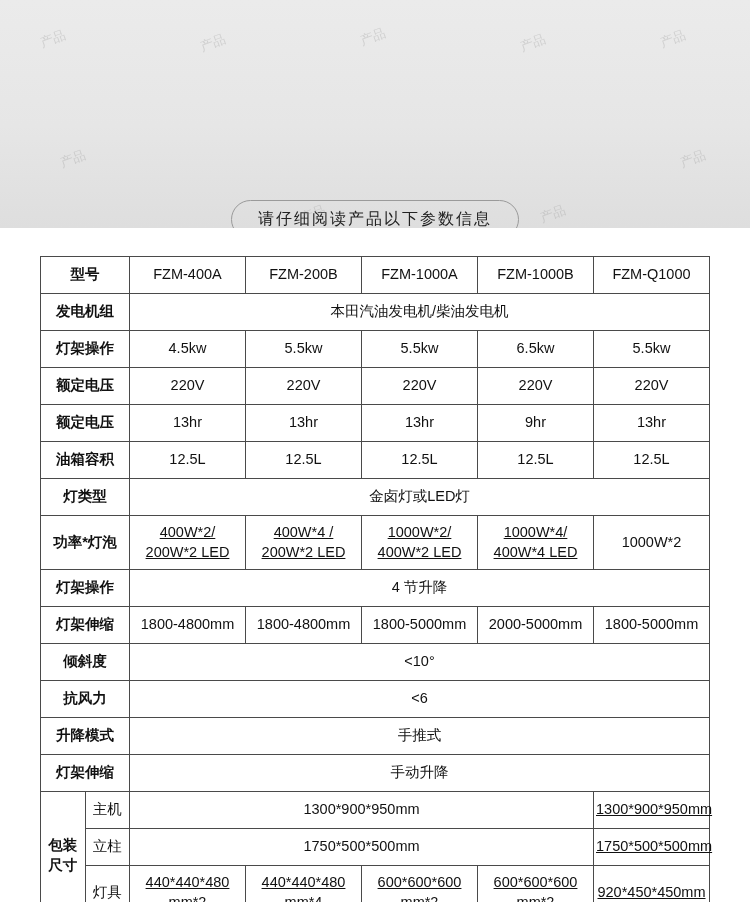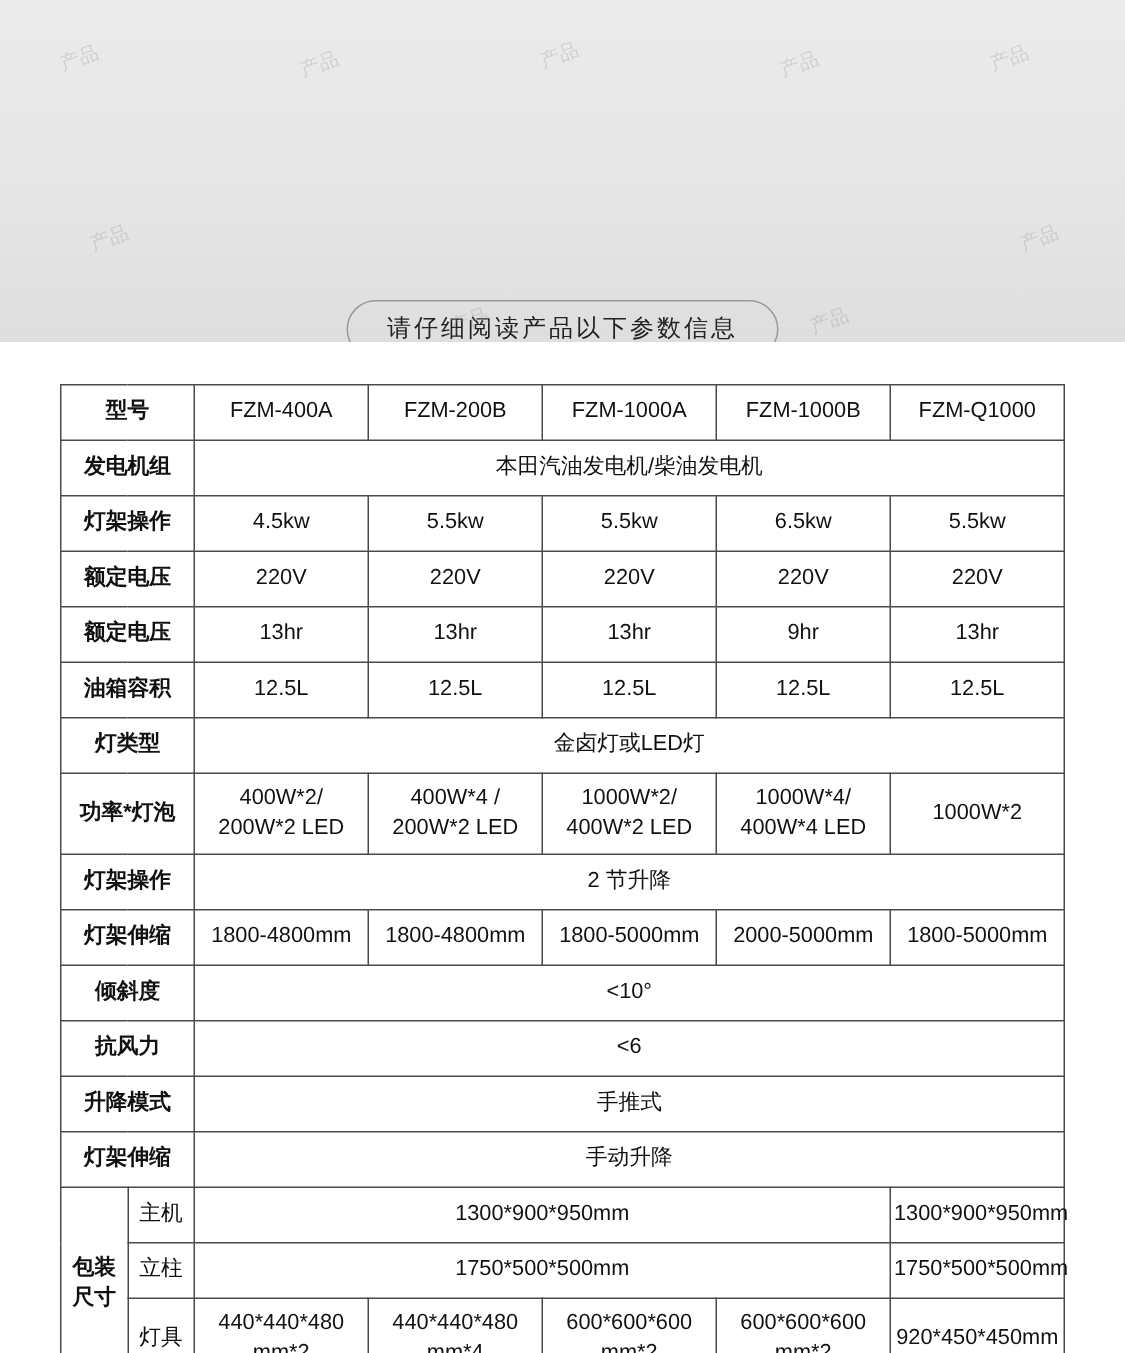--- a/index.html
+++ b/index.html
@@ -107,20 +107,21 @@
   td.rowhead {
     width: 84px;
     font-size: 14.5px;
     font-weight: bold;
   }
   td.subhead {
     width: 52px;
   }
   td.small {
     font-size: 13px;
+    text-decoration: underline;
   }
 </style>
 </head>
 <body>
 
 <div id="page">
 
   <div class="banner">
     <div class="banner-sub">请仔细阅读产品以下参数信息</div>
     <div id="wm-layer">
@@ -190,21 +191,21 @@
           <tr>
             <td class="rowhead" colspan="2">功率*灯泡</td>
             <td class="small">400W*2/<br>200W*2 LED</td>
             <td class="small">400W*4 /<br>200W*2 LED</td>
             <td class="small">1000W*2/<br>400W*2 LED</td>
             <td class="small">1000W*4/<br>400W*4 LED</td>
             <td>1000W*2</td>
           </tr>
           <tr>
             <td class="rowhead" colspan="2">灯架操作</td>
-            <td colspan="5">2 节升降</td>
+            <td colspan="5">4 节升降</td>
           </tr>
           <tr>
             <td class="rowhead" colspan="2">灯架伸缩</td>
             <td>1800-4800mm</td>
             <td>1800-4800mm</td>
             <td>1800-5000mm</td>
             <td>2000-5000mm</td>
             <td>1800-5000mm</td>
           </tr>
           <tr>

